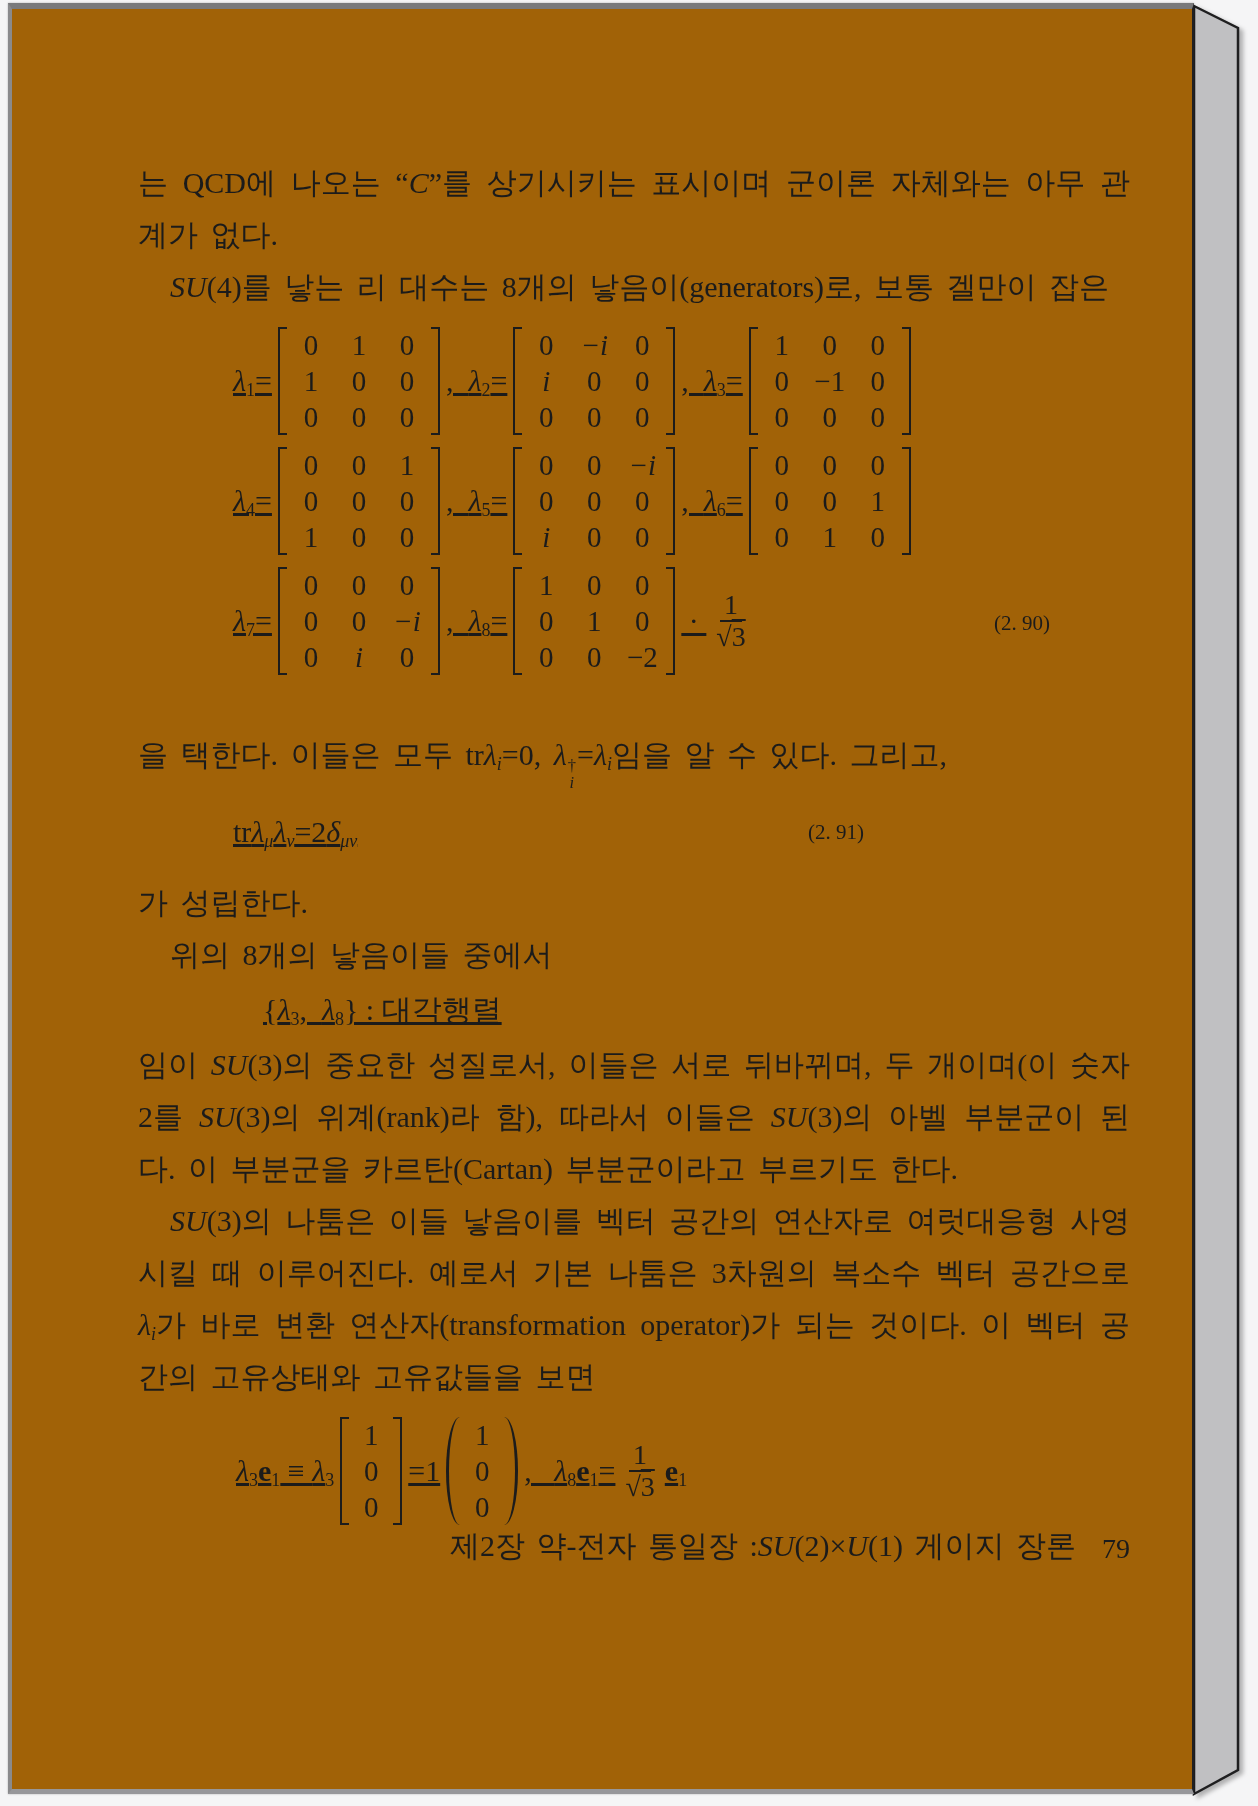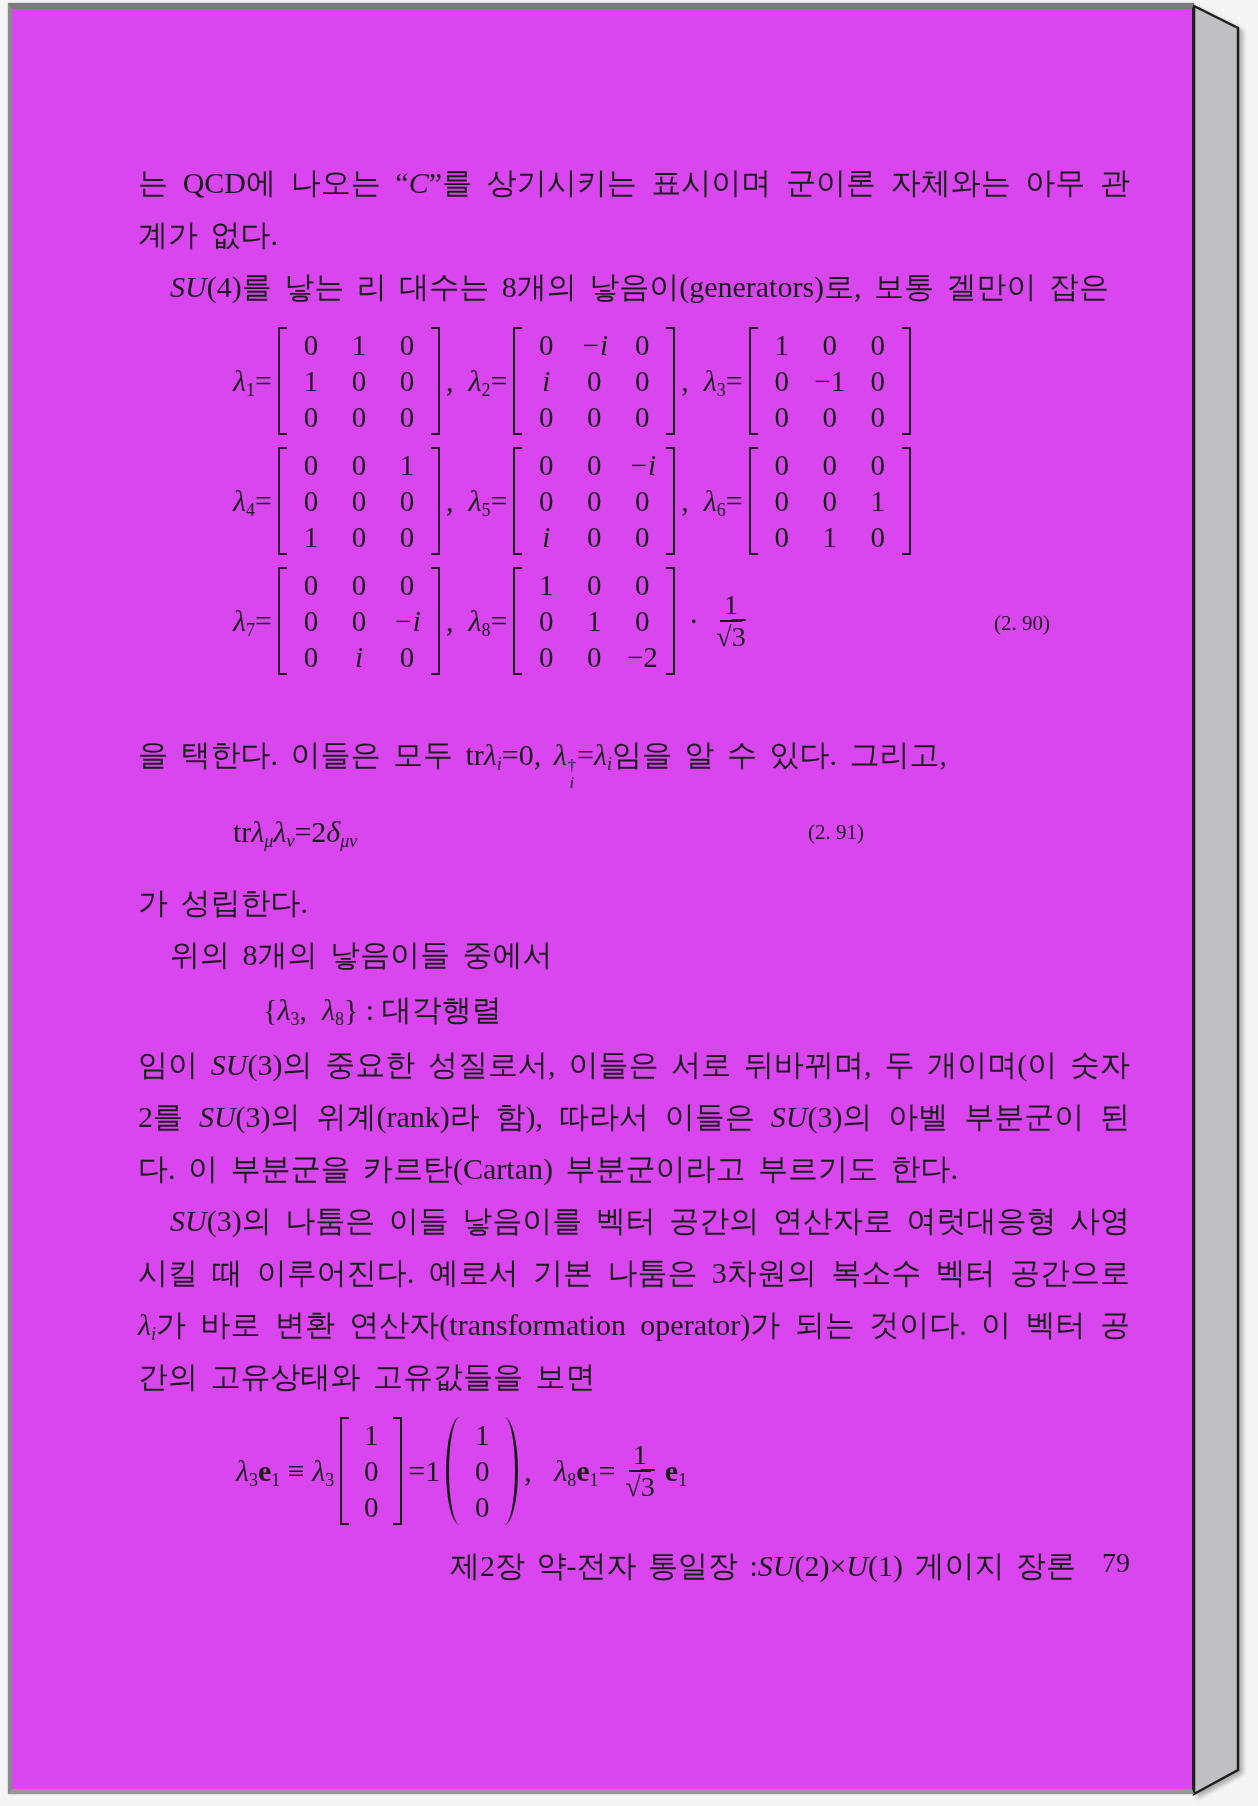--- a/index.html
+++ b/index.html
@@ -8,21 +8,21 @@
     background:#f5f5f6;
     font-family:"Liberation Serif","DejaVu Serif",serif;
     color:#1b1b1b;
     position:relative;
     overflow:hidden;
   }
   
   .book-edge-svg{position:absolute;left:1192px;top:0;width:66px;height:1806px;}
   .page{
     position:absolute;left:8px;top:3px;width:1186px;height:1791px;
-    background:#d946ef;
+    background:#a16207;
     border-top:6px solid #7a7a7c;
     border-left:4px solid #8a8a8c;
     border-bottom:5px solid #97979a;
     border-right:2px solid #202022;
     box-sizing:border-box;
     box-shadow:0 0 2px rgba(0,0,0,.25);
   }
   .content{
     position:absolute;left:126px;top:148px;width:992px;
   }
@@ -41,21 +41,21 @@
   
   .mrow-line{display:flex;align-items:center;font-size:30px;line-height:34px;}
   .mblock{margin-top:10px;}
   .mblock .mrow-line{margin-bottom:4px;}
   .pad95{padding-left:95px;}
   .pad125{padding-left:125px;}
   .pad98{padding-left:98px;}
   .eqnum{margin-left:auto;font-size:21px;white-space:pre;}
   .mr85{margin-right:80px;}
   .mr268{margin-right:266px;text-align:center;}
-  .mseg{white-space:pre;}
+  .mseg{white-space:pre;text-decoration:underline;}
   
   .mtx{display:inline-flex;align-items:center;margin:4px 6px;}
   .bk{width:9px;align-self:stretch;border:2.5px solid #1c1c1c;box-sizing:border-box;}
   .bk.l{border-right:none;}
   .bk.r{border-left:none;}
   .pk{width:14px;align-self:stretch;border:3px solid #1c1c1c;box-sizing:border-box;}
   .pk.l{border-right:none;border-top:none;border-bottom:none;border-top-left-radius:100% 50%;border-bottom-left-radius:100% 50%;}
   .pk.r{border-left:none;border-top:none;border-bottom:none;border-top-right-radius:100% 50%;border-bottom-right-radius:100% 50%;}
   .cells{display:grid;}
   .cell{min-width:46px;padding:2px 1px;text-align:center;font-size:29px;line-height:32px;}
@@ -66,22 +66,22 @@
   .fden{padding:0 2px;}
   .ovl{text-decoration:overline;}
   
   .mt46{margin-top:46px;}
   .mt24{margin-top:24px;}
   .mt28{margin-top:28px;}
   .mt12{margin-top:12px;}
   .mt10{margin-top:10px;}
   
   .footer{
-    display:flex;justify-content:flex-end;align-items:flex-end;
-    font-size:28px;line-height:40px;margin-top:14px;
+    display:flex;justify-content:flex-end;align-items:flex-start;
+    font-size:28px;line-height:40px;
     word-spacing:4px;
   }
   .footer .pgnum{margin-left:26px;}
 </style>
 </head>
 <body>
 
 <svg class="book-edge-svg" viewBox="0 0 66 1806" xmlns="http://www.w3.org/2000/svg">
   <polygon points="2,6 46,28 46,1770 2,1794" fill="#c0c0c2" stroke="#1f1f20" stroke-width="2.5" style="filter:drop-shadow(4px 3px 2px rgba(0,0,0,0.28));"></polygon>
 </svg>

